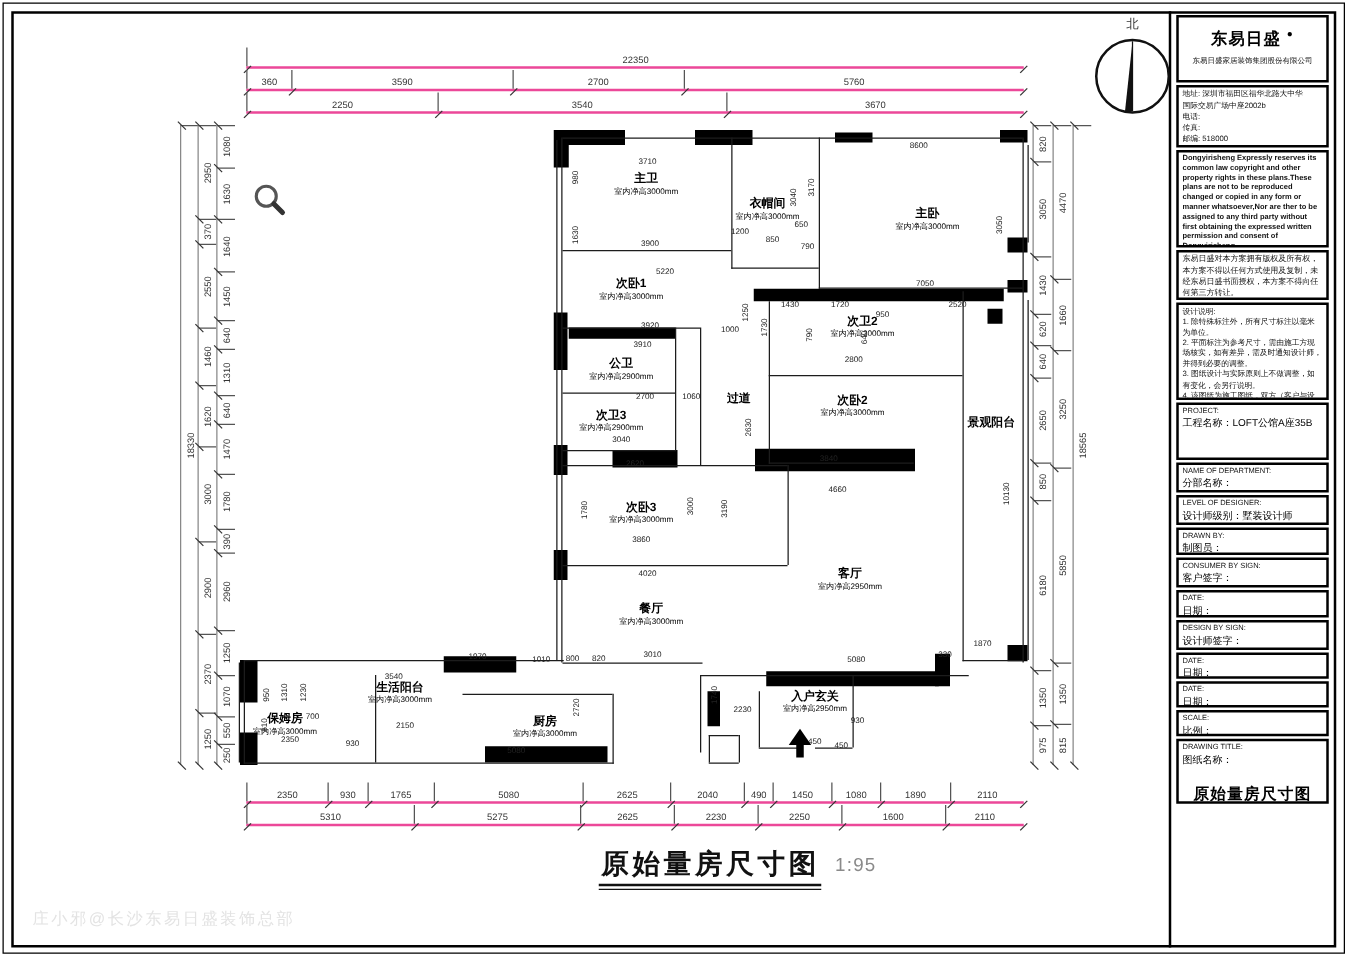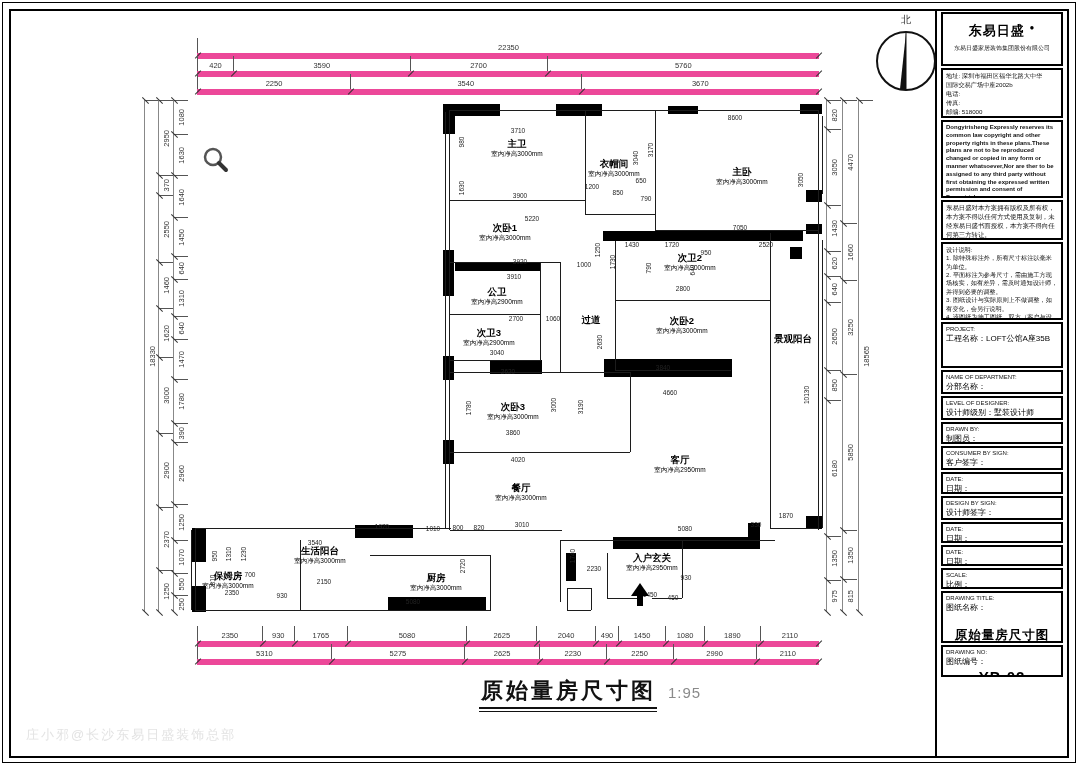--- a/index.html
+++ b/index.html
@@ -12,21 +12,21 @@
   #plan{position:absolute;left:0;top:0;width:940px;height:767px;}
   .wall{position:absolute;background:#000;}
   .pline{position:absolute;background:#1c1c1c;}
   .room{position:absolute;transform:translate(-50%,-50%);text-align:center;white-space:nowrap;color:#000;}
   .room .rname{display:block;font-size:9.5px;font-weight:bold;line-height:1.15;}
   .room .rheight{display:block;font-size:6.5px;line-height:1.1;}
   .dlab{position:absolute;font-size:6.5px;color:#222;transform:translate(-50%,-50%);white-space:nowrap;}
   .dlab.v{transform:translate(-50%,-50%) rotate(-90deg);}
 
   
-  .chain-h{position:absolute;left:197px;width:622px;height:15px;display:flex;border-bottom:6px solid #ec4899;}
+  .chain-h{position:absolute;left:197px;width:622px;height:15px;display:flex;border-bottom:2px solid #ec4899;}
   .chain-h .seg{position:relative;border-left:1px solid #555;display:flex;align-items:flex-end;justify-content:center;}
   .chain-h .seg::before{content:"";position:absolute;left:-4px;bottom:-3px;width:8px;height:1px;background:#333;transform:rotate(-45deg);}
   .chain-h::after{content:"";position:absolute;right:-4px;bottom:-3px;width:8px;height:1px;background:#333;transform:rotate(-45deg);}
   .chain-h .seg span{font-size:7.5px;color:#333;margin-bottom:1px;white-space:nowrap;}
   .chain-v{position:absolute;top:100px;height:512px;width:14px;display:flex;flex-direction:column;border-left:1px solid #888;}
   .chain-v .seg{position:relative;border-top:1px solid #555;display:flex;align-items:center;justify-content:center;}
   .chain-v .seg::before{content:"";position:absolute;left:-4px;top:-1px;width:9px;height:1px;background:#333;transform:rotate(45deg);}
   .chain-v::after{content:"";position:absolute;left:-4px;bottom:-1px;width:9px;height:1px;background:#333;transform:rotate(45deg);}
   .chain-v .seg span{font-size:7.5px;color:#333;writing-mode:vertical-rl;transform:rotate(180deg);white-space:nowrap;}
 
@@ -267,21 +267,21 @@
     <div class="dlab v" style="left: 243px; top: 554px;">1230</div>
     <div class="dlab v" style="left: 212px; top: 580px;">810</div>
     <div class="dlab" style="left: 250px; top: 574px;">700</div>
     <div class="chain-h" style="top: 38px;">
       <div class="seg" style="flex-grow: 22350;">
         <span>22350</span>
       </div>
     </div>
     <div class="chain-h" style="top: 56px;">
       <div class="seg" style="flex-grow: 510;">
-        <span>420</span>
+        <span>360</span>
       </div>
       <div class="seg" style="flex-grow: 3590;">
         <span>3590</span>
       </div>
       <div class="seg" style="flex-grow: 2700;">
         <span>2700</span>
       </div>
       <div class="seg" style="flex-grow: 5760;">
         <span>5760</span>
       </div>
@@ -342,21 +342,21 @@
       <div class="seg" style="flex-grow: 2625;">
         <span>2625</span>
       </div>
       <div class="seg" style="flex-grow: 2230;">
         <span>2230</span>
       </div>
       <div class="seg" style="flex-grow: 2250;">
         <span>2250</span>
       </div>
       <div class="seg" style="flex-grow: 2990;">
-        <span>2990</span>
+        <span>1600</span>
       </div>
       <div class="seg" style="flex-grow: 2110;">
         <span>2110</span>
       </div>
     </div>
     <div class="chain-v" style="left: 144px;">
       <div class="seg" style="flex-grow: 18330;">
         <span>18330</span>
       </div>
     </div>
@@ -580,19 +580,14 @@
       </div>
       <div class="tb-box tb-row" style="height: 21px;">
         <span class="en">SCALE:</span>
         <span class="cn">比例：</span>
       </div>
       <div class="tb-box tb-row" style="height: 52px;">
         <span class="en">DRAWING TITLE:</span>
         <span class="cn">图纸名称：</span>
         <span class="big">原始量房尺寸图</span>
       </div>
-      <div class="tb-box tb-row" style="height: 32px;">
-        <span class="en">DRAWING NO:</span>
-        <span class="cn">图纸编号：</span>
-        <span class="bigno">YP-02</span>
-      </div>
     </div>
 </div>
 
 </body></html>

